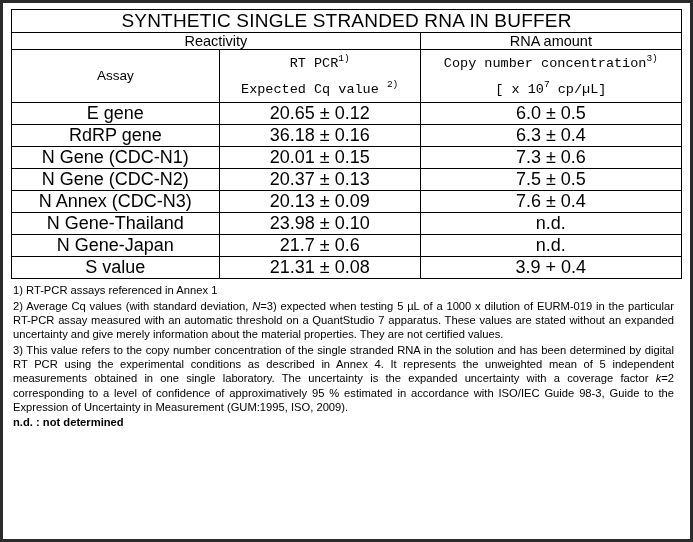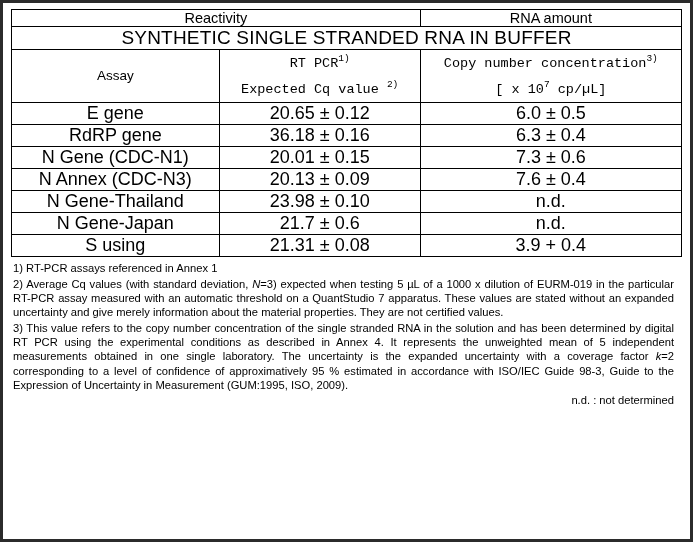--- a/index.html
+++ b/index.html
@@ -66,42 +66,43 @@
     padding: 4px 2px 0 2px;
   }
   .note {
     font-size: 11.2px;
     line-height: 1.28;
     text-align: justify;
     color: #000;
     margin: 0 6px 1px 0;
   }
   .note.last {
-    text-align: right;
+    text-align: left;
+    font-weight: bold;
   }
   .note i { font-style: italic; }
 </style>
 </head>
 <body>
 
 <div class="page">
 
   <table class="main">
     <colgroup>
       <col style="width:31%">
       <col style="width:30%">
       <col style="width:39%">
     </colgroup>
     <tbody>
       <tr>
+        <td class="title-cell" colspan="3">SYNTHETIC SINGLE STRANDED RNA IN BUFFER</td>
+      </tr>
+      <tr>
         <td class="grp-cell" colspan="2">Reactivity</td>
         <td class="grp-cell">RNA amount</td>
-      </tr>
-      <tr>
-        <td class="title-cell" colspan="3">SYNTHETIC SINGLE STRANDED RNA IN BUFFER</td>
       </tr>
       <tr>
         <td class="sub-cell">Assay</td>
         <td class="sub-cell">
           <span class="l2"><span>RT PCR</span><span class="sup">1)</span></span>
           <span class="l2"><span>Expected Cq value </span><span class="sup">2)</span></span>
         </td>
         <td class="sub-cell">
           <span class="l2"><span>Copy number concentration</span><span class="sup">3)</span></span>
           <span class="l2"><span>[ x 10</span><span class="sup">7</span><span> cp/µL]</span></span>
@@ -117,36 +118,41 @@
         <td class="data-cell assay">RdRP gene</td>
         <td class="data-cell">36.18 ± 0.16</td>
         <td class="data-cell">6.3 ± 0.4</td>
       </tr>
       <tr>
         <td class="data-cell assay">N Gene (CDC-N1)</td>
         <td class="data-cell">20.01 ± 0.15</td>
         <td class="data-cell">7.3 ± 0.6</td>
       </tr>
       <tr>
+        <td class="data-cell assay">N Gene (CDC-N2)</td>
+        <td class="data-cell">20.37 ± 0.13</td>
+        <td class="data-cell">7.5 ± 0.5</td>
+      </tr>
+      <tr>
         <td class="data-cell assay">N Annex (CDC-N3)</td>
         <td class="data-cell">20.13 ± 0.09</td>
         <td class="data-cell">7.6 ± 0.4</td>
       </tr>
       <tr>
         <td class="data-cell assay">N Gene-Thailand</td>
         <td class="data-cell">23.98 ± 0.10</td>
         <td class="data-cell">n.d.</td>
       </tr>
       <tr>
         <td class="data-cell assay">N Gene-Japan</td>
         <td class="data-cell">21.7 ± 0.6</td>
         <td class="data-cell">n.d.</td>
       </tr>
       <tr>
-        <td class="data-cell assay">S using</td>
+        <td class="data-cell assay">S value</td>
         <td class="data-cell">21.31 ± 0.08</td>
         <td class="data-cell">3.9 + 0.4</td>
       </tr>
     </tbody>
   </table>
 
   <div class="notes">
     <p class="note">1) RT-PCR assays referenced in Annex 1</p>
     <p class="note"><span>2) Average Cq values (with standard deviation, </span><i>N</i><span>=3) expected when testing 5 µL of a 1000 x dilution of EURM-019 in the particular RT-PCR assay measured with an automatic threshold on a QuantStudio 7 apparatus. These values are stated without an expanded uncertainty and give merely information about the material properties. They are not certified values.</span></p>
     <p class="note"><span>3) This value refers to the copy number concentration of the single stranded RNA in the solution and has been determined by digital RT PCR using the experimental conditions as described in Annex 4. It represents the unweighted mean of 5 independent measurements obtained in one single laboratory. The uncertainty is the expanded uncertainty with a coverage factor </span><i>k</i><span>=2 corresponding to a level of confidence of approximatively 95 % estimated in accordance with ISO/IEC Guide 98-3, Guide to the Expression of Uncertainty in Measurement (GUM:1995, ISO, 2009).</span></p>

